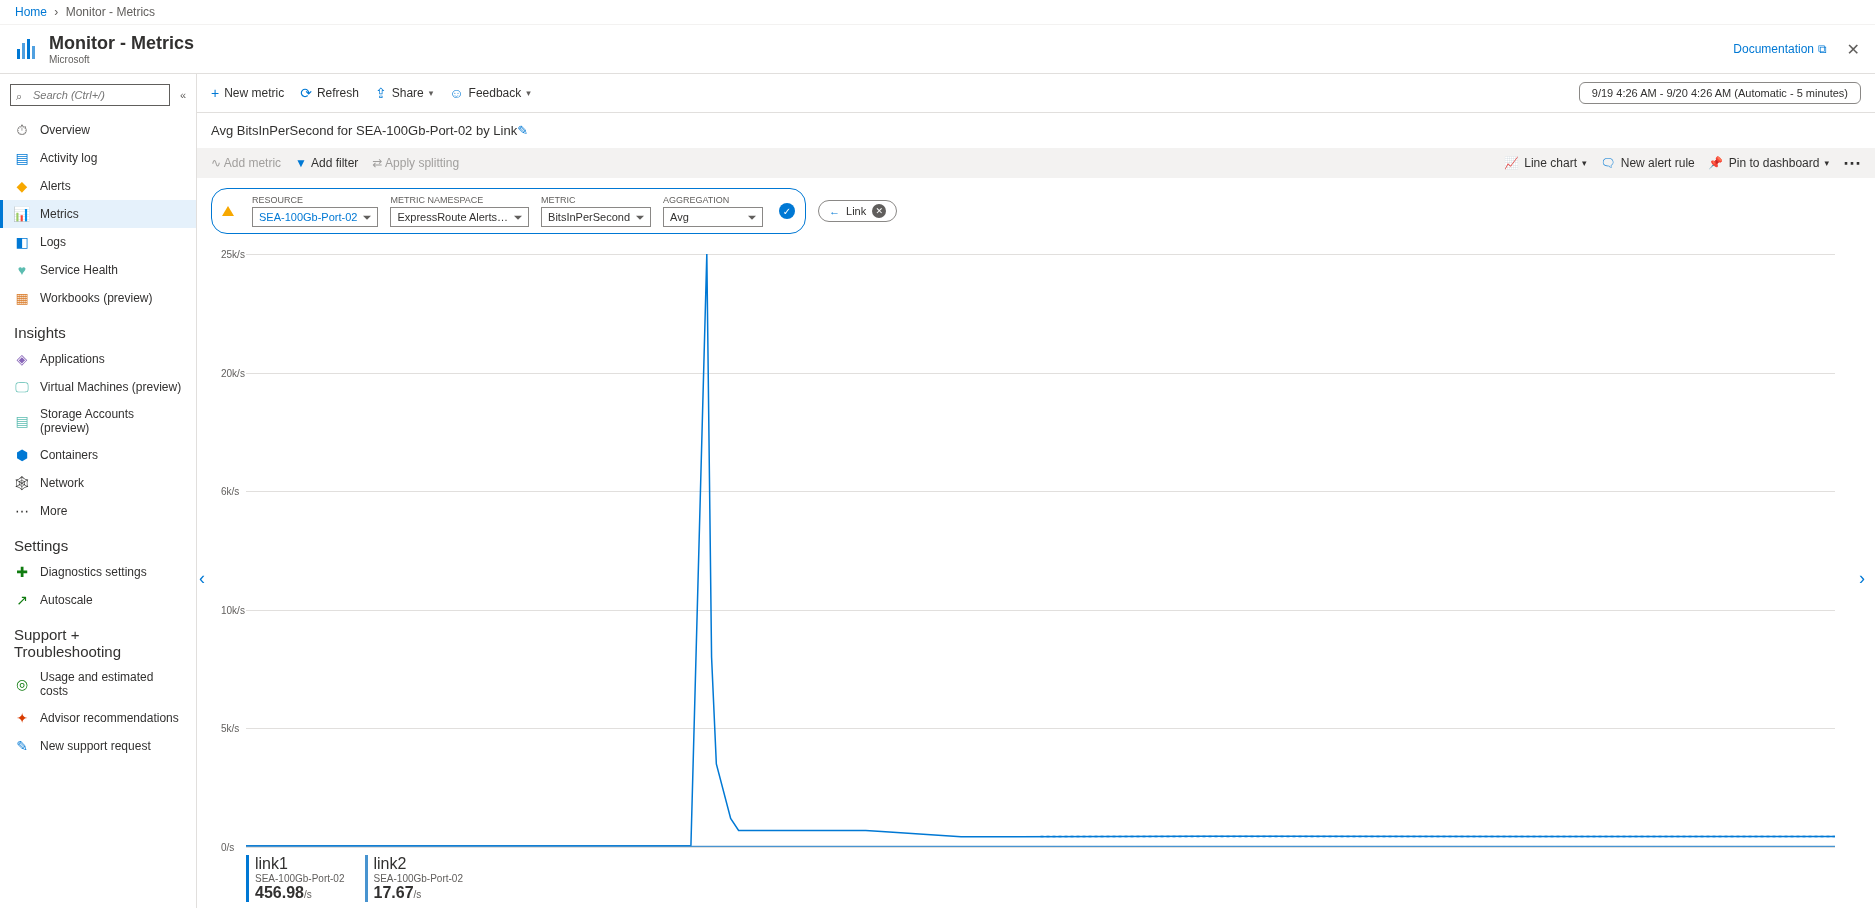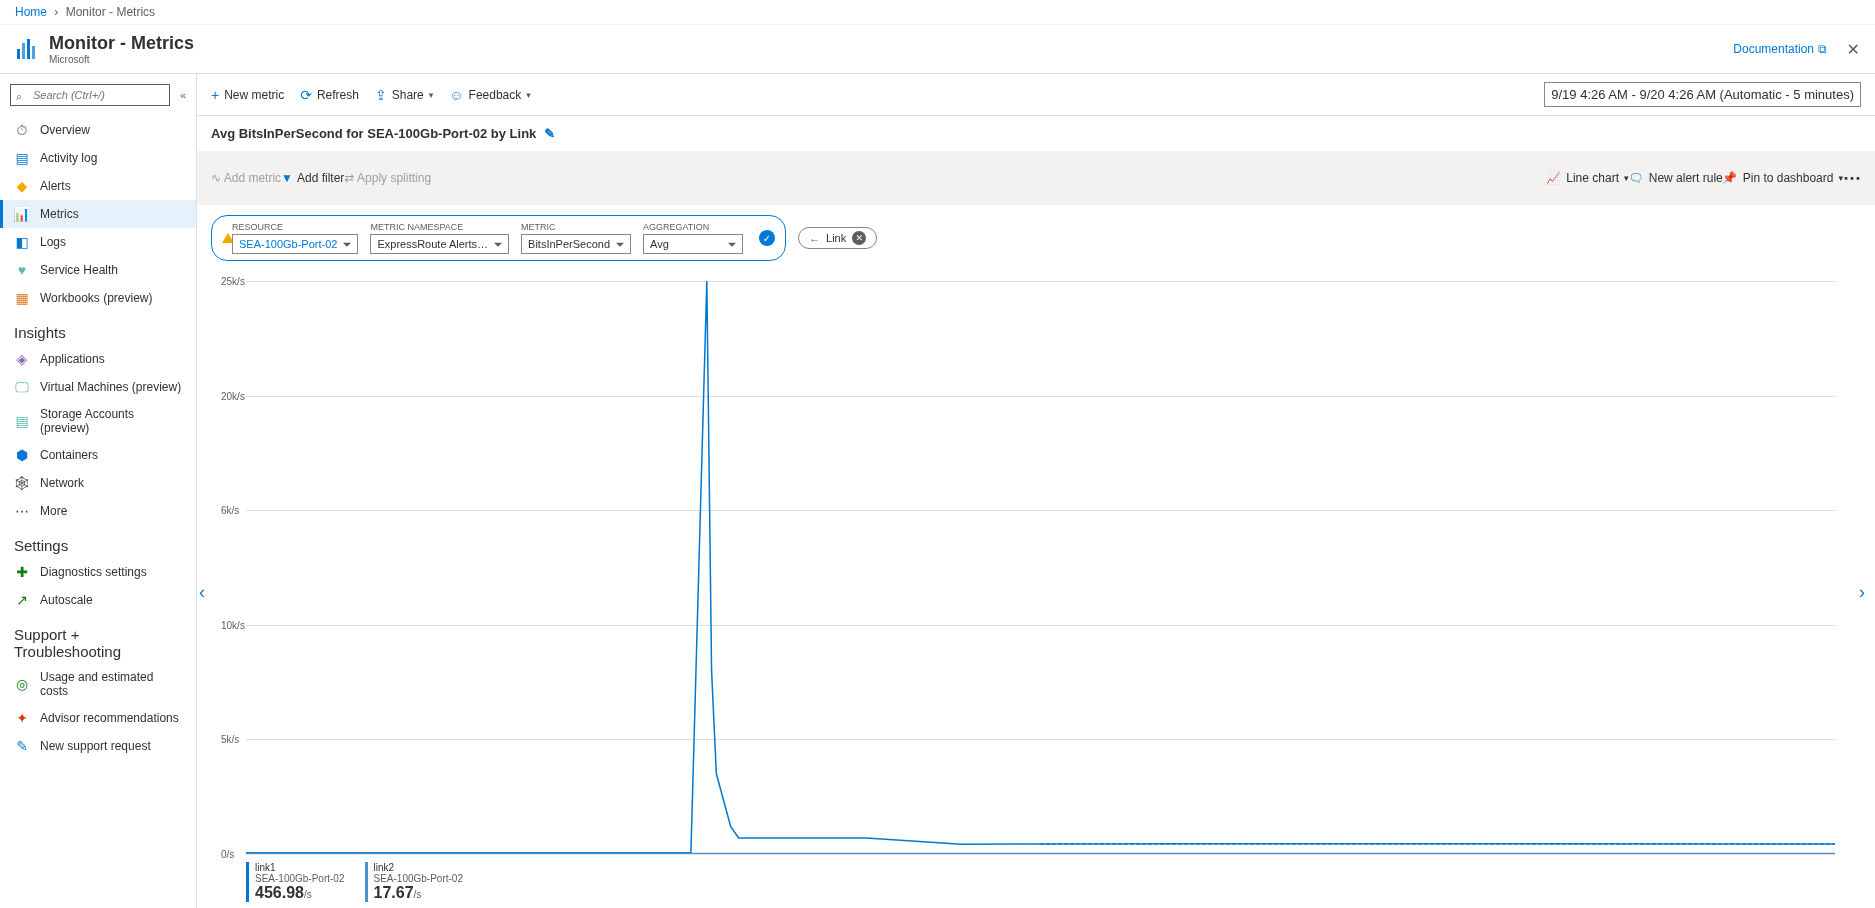--- a/index.html
+++ b/index.html
@@ -22,30 +22,30 @@
 .search-row .mag { position: absolute; left: 16px; top: 6px; font-size: 11px; color: #605e5c; }
 .search-row .collapse { margin-left: auto; color: #605e5c; font-size: 11px; cursor:pointer; }
 .nav-item { display: flex; align-items: center; padding: 6px 14px; cursor: pointer; font-size: 12px; gap: 10px; }
 .nav-item.active { background: #e5f1fb; border-left: 3px solid #0078d4; padding-left: 11px; }
 .nav-item .ico { width: 16px; height: 16px; display: inline-flex; align-items: center; justify-content: center; font-size: 14px; flex-shrink: 0;}
 .nav-section { padding: 12px 14px 4px; font-size: 15px; color: #323130; font-weight: 400; }
 .main { flex: 1; display: flex; flex-direction: column; overflow: hidden; }
 .toolbar { display: flex; align-items: center; padding: 8px 14px; gap: 16px; border-bottom: 1px solid #e1dfdd; }
 .tb-btn { display: flex; align-items: center; gap: 5px; font-size: 12px; color: #323130; cursor: pointer; }
 .tb-btn .ico { color: #0078d4; font-size: 14px; }
-.time-picker { margin-left: auto; border: 1px solid #8a8886; border-radius: 0; padding: 4px 6px; font-size: 13px; color: #323130; cursor:pointer; }
-.chart-title-row { padding: 10px 14px; font-size: 13px; font-weight: 700; display: flex; align-items: center; gap: 8px; }
+.time-picker { margin-left: auto; border: 1px solid #8a8886; border-radius: 6px; padding: 4px 12px; font-size: 11px; color: #323130; cursor:pointer; }
+.chart-title-row { padding: 10px 14px; font-size: 13px; font-weight: 400; display: flex; align-items: center; }
 .chart-title-row .edit-ico { color: #0078d4; cursor: pointer; font-size: 13px; }
-.secondary-toolbar { display: flex; align-items: center; padding: 16px 14px; background: #f3f2f1; font-size: 12px; }
+.secondary-toolbar { display: flex; align-items: center; padding: 4px 14px; gap: 14px; background: #f3f2f1; font-size: 12px; }
 .secondary-toolbar .disabled { color: #a19f9d; }
 .secondary-toolbar .active-f { color: #323130; display:flex; align-items:center; gap:4px; }
 .secondary-toolbar .spacer { flex: 1; }
 .secondary-toolbar .right-btn { display: flex; align-items: center; gap: 5px; cursor: pointer; }
 .config-row { padding: 10px 14px; display: flex; align-items: center; gap: 12px; }
-.metric-pill { border: 1px solid #0078d4; border-radius: 16px; padding: 6px 10px 6px 20px; display: flex; gap: 12px; position: relative; align-items: flex-end; }
+.metric-pill { border: 1px solid #0078d4; border-radius: 16px; padding: 6px 10px 6px 40px; display: flex; gap: 12px; position: relative; align-items: flex-end; }
 .metric-pill::before { content: ""; position: absolute; left: 10px; top: 50%; transform: translateY(-50%); width: 0; height: 0; border-left: 6px solid transparent; border-right: 6px solid transparent; border-bottom: 10px solid #f7a800; }
 .field { display: flex; flex-direction: column; font-size: 10px; }
 .field label { text-transform: uppercase; color: #605e5c; font-size: 9px; margin-bottom: 2px; }
 .field .select { border: 1px solid #8a8886; padding: 3px 20px 3px 6px; font-size: 11px; min-width: 90px; position: relative; background: #fff; }
 .field .select.res { color: #0078d4; min-width: 90px; }
 .field .select::after { content: ""; position: absolute; right: 6px; top: 50%; transform: translateY(-30%); border-left: 4px solid transparent; border-right: 4px solid transparent; border-top: 4px solid #605e5c; }
 .check-badge { width: 16px; height: 16px; border-radius: 50%; background: #0078d4; color: #fff; font-size: 10px; display: inline-flex; align-items: center; justify-content: center; margin-left:4px; align-self:center; }
 .link-chip { border: 1px solid #8a8886; border-radius: 16px; padding: 3px 10px; font-size: 11px; display: flex; align-items: center; gap: 6px; }
 .link-chip .arrow { color: #0078d4; }
 .link-chip .x { background: #605e5c; color: #fff; border-radius: 50%; width: 14px; height: 14px; font-size: 9px; display: inline-flex; align-items: center; justify-content: center; cursor:pointer; }
@@ -54,21 +54,21 @@
 .chart-nav.left { left: 2px; } .chart-nav.right { right: 10px; }
 .chart-area { flex: 1; position: relative; display:flex; flex-direction:column; }
 .plot { flex: 1; position: relative; }
 .grid-line { position: absolute; left: 35px; right: 0; border-top: 1px solid #e1dfdd; }
 .y-label { position: absolute; left: 10px; font-size: 10px; color: #605e5c; transform: translateY(-50%); }
 .x-labels { display: flex; margin-left: 35px; font-size: 9px; color: #605e5c; padding-top: 4px; }
 .x-labels span { flex: 1; text-align: center; }
 svg.line-chart { position: absolute; left: 35px; right: 0; top: 0; bottom: 0; width: calc(100% - 35px); height: 100%; }
 .legend { display: flex; gap: 20px; padding: 8px 0 0 35px; }
 .legend-item { border-left: 3px solid; padding-left: 6px; }
-.legend-item .nm { font-size: 10px; color: #323130; }
+.legend-item .nm { font-size: 16px; color: #323130; }
 .legend-item .sub { font-size: 10px; color: #605e5c; }
 .legend-item .val { font-size: 16px; font-weight: 600; }
 .legend-item .unit { font-size: 10px; color: #605e5c; }
 .more-dots { font-size: 18px; font-weight:bold; cursor:pointer; }
 </style>
 </head>
 <body>
 
 <div class="breadcrumb">
   <a>Home</a>

